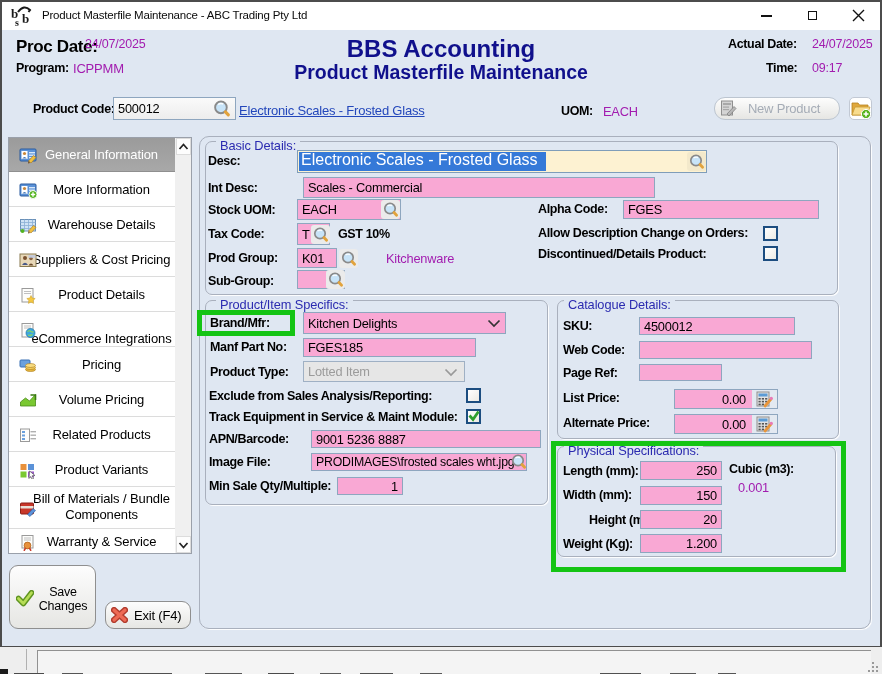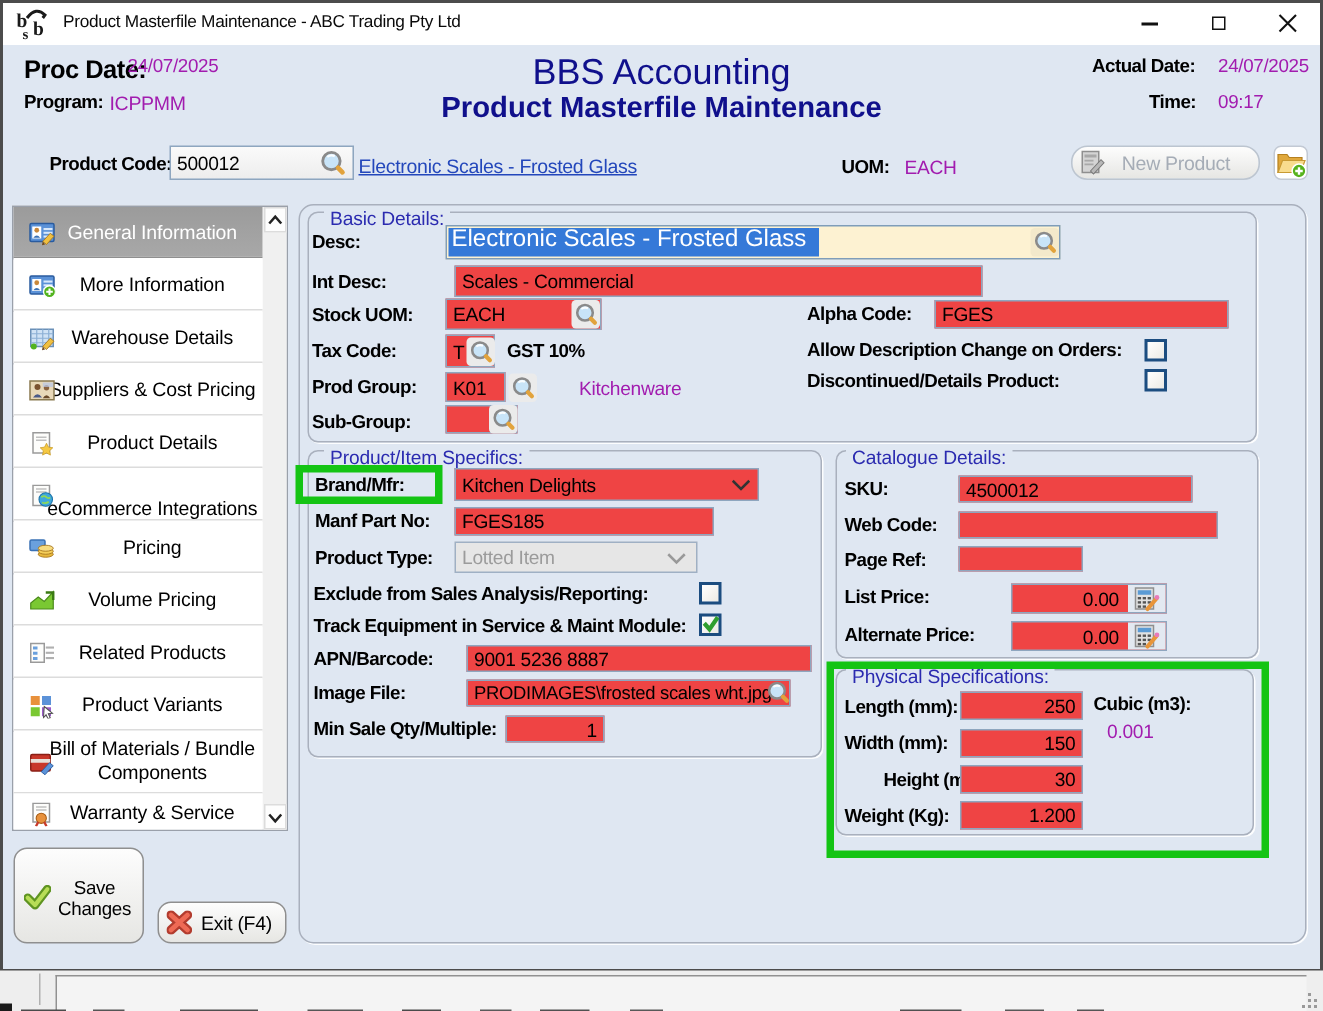--- a/index.html
+++ b/index.html
@@ -1,20 +1,20 @@
 <!DOCTYPE html>
 <html><head>
 <meta charset="utf-8">
 <style>
 html,body{margin:0;padding:0}
 body{width:882px;height:674px;position:relative;overflow:hidden;font-family:"Liberation Sans",sans-serif;background:#dfe7f2}
 .abs{position:absolute}
 .lbl{position:absolute;font-weight:bold;font-size:12.5px;letter-spacing:-0.35px;color:#000;white-space:nowrap}
 .val{position:absolute;font-size:12.8px;letter-spacing:-0.2px;color:#a21caf;white-space:nowrap}
-.inp{position:absolute;background:#ef4444;border:1px solid #8ea6bf;box-sizing:border-box;font-size:12.8px;letter-spacing:-0.2px;color:#000;display:flex;align-items:center;padding:0 4px;white-space:nowrap;overflow:hidden}
+.inp{position:absolute;background:#f9a8d4;border:1px solid #8ea6bf;box-sizing:border-box;font-size:12.8px;letter-spacing:-0.2px;color:#000;display:flex;align-items:center;padding:0 4px;white-space:nowrap;overflow:hidden}
 .inp.rt{justify-content:flex-end}
 .fs{position:absolute;border:1px solid #a9b0bd;border-radius:7px;box-shadow:1px 1px 0 rgba(255,255,255,.9)}
 .leg{position:absolute;color:#2b2bb0;font-size:12.8px;letter-spacing:-0.1px;background:#dfe7f2;padding:0 4px;white-space:nowrap}
 .cb{position:absolute;width:15px;height:15px;border:2px solid #1c4d80;background:linear-gradient(135deg,#fff,#eceae4);box-sizing:border-box}
 .magpad{position:absolute;width:19px;height:19px;background:#ebebeb;border-radius:3px}
 .sbrow{position:absolute;left:9px;width:166px;background:#fff;border-bottom:1px solid #dcdcdc;box-sizing:border-box}
 .sbtxt{position:absolute;left:28px;width:147px;font-size:13px;letter-spacing:-0.1px;color:#000;text-align:center}
 .btn{position:absolute;border:1px solid #8f8f8f;border-radius:9px;background:linear-gradient(#fdfdfd,#e6e6e3);box-sizing:border-box}
 </style>
 </head>
@@ -35,21 +35,21 @@
 <div class="abs" style="left:761px;top:15px;width:11px;height:1.6px;background:#111"></div>
 <div class="abs" style="left:808px;top:11px;width:9px;height:9px;border:1.4px solid #111;box-sizing:border-box"></div>
 <svg class="abs" style="left:852px;top:9px" width="13" height="13" viewBox="0 0 13 13">
     <path d="M1,1 L12,12 M12,1 L1,12" stroke="#111" stroke-width="1.4"></path>
   </svg>
 
 <div class="lbl" style="left:16px;top:37px;font-size:17px">Proc Date:</div>
 <div class="val" style="left:85px;top:37px;font-size:12.5px">24/07/2025</div>
 <div class="lbl" style="left:16px;top:61px;font-size:12.5px">Program:</div>
 <div class="val" style="left:73px;top:61px;font-size:13px">ICPPMM</div>
-<div class="abs" style="left:0;top:35px;width:882px;text-align:center;font-size:24px;font-weight:normal;color:#10108c">BBS Accounting</div>
+<div class="abs" style="left:0;top:35px;width:882px;text-align:center;font-size:24px;font-weight:bold;color:#10108c">BBS Accounting</div>
 <div class="abs" style="left:0;top:61px;width:882px;text-align:center;font-size:19.5px;font-weight:bold;color:#10108c">Product Masterfile Maintenance</div>
 <div class="lbl" style="left:728px;top:37px;font-size:12.5px">Actual Date:</div>
 <div class="val" style="left:812px;top:37px;font-size:12.5px">24/07/2025</div>
 <div class="lbl" style="left:766px;top:61px;font-size:12.5px">Time:</div>
 <div class="val" style="left:812px;top:61px;font-size:12.5px">09:17</div>
 
 <div class="lbl" style="left:33px;top:102px">Product Code:</div>
 <div class="inp" style="left:113px;top:97px;width:123px;height:23px;background:linear-gradient(#fafafa,#ededed)">500012</div>
 <div class="abs" style="left:239px;top:103px;font-size:13px;letter-spacing:-0.2px;color:#2347bb;text-decoration:underline">Electronic Scales - Frosted Glass</div>
 <div class="lbl" style="left:561px;top:104px">UOM:</div>
@@ -239,21 +239,21 @@
 <div class="abs" style="left:551px;top:441px;width:295px;height:131px;border:5px solid #14c414;box-sizing:border-box;z-index:5"></div>
 <div class="fs" style="left:557px;top:446px;width:277px;height:109px"></div>
 <div class="leg" style="left:564px;top:443px">Physical Specifications:</div>
 <div class="lbl" style="left:563px;top:464px">Length (mm):</div>
 <div class="inp rt" style="left:640px;top:461px;width:82px;height:19px">250</div>
 <div class="lbl" style="left:729px;top:462px">Cubic (m3):</div>
 <div class="val" style="left:738px;top:480px">0.001</div>
 <div class="lbl" style="left:563px;top:488px">Width (mm):</div>
 <div class="inp rt" style="left:640px;top:486px;width:82px;height:19px">150</div>
 <div class="lbl" style="left:589px;top:513px">Height (mm):</div>
-<div class="inp rt" style="left:640px;top:510px;width:82px;height:19px">30</div>
+<div class="inp rt" style="left:640px;top:510px;width:82px;height:19px">20</div>
 <div class="lbl" style="left:563px;top:537px">Weight (Kg):</div>
 <div class="inp rt" style="left:640px;top:534px;width:82px;height:19px">1.200</div>
 
 <div class="abs" style="left:0;top:646px;width:882px;height:1.5px;background:#4c4c4c"></div>
 <div class="abs" style="left:0;top:647px;width:882px;height:27px;background:#eeeeee"></div>
 <div class="abs" style="left:26px;top:649px;width:1px;height:21px;background:#b0b0b0"></div>
 <div class="abs" style="left:37px;top:650px;width:834px;height:24px;background:#f4f4f4;border-top:1px solid #919191;border-left:1px solid #919191;box-sizing:border-box"></div>
 <div class="abs" style="left:0px;top:669px;width:8px;height:5px;background:#1a1a1a"></div>
 <div class="abs" style="left:872px;top:662px;width:2px;height:2px;background:#999"></div>
 <div class="abs" style="left:876px;top:666px;width:2px;height:2px;background:#999"></div>

